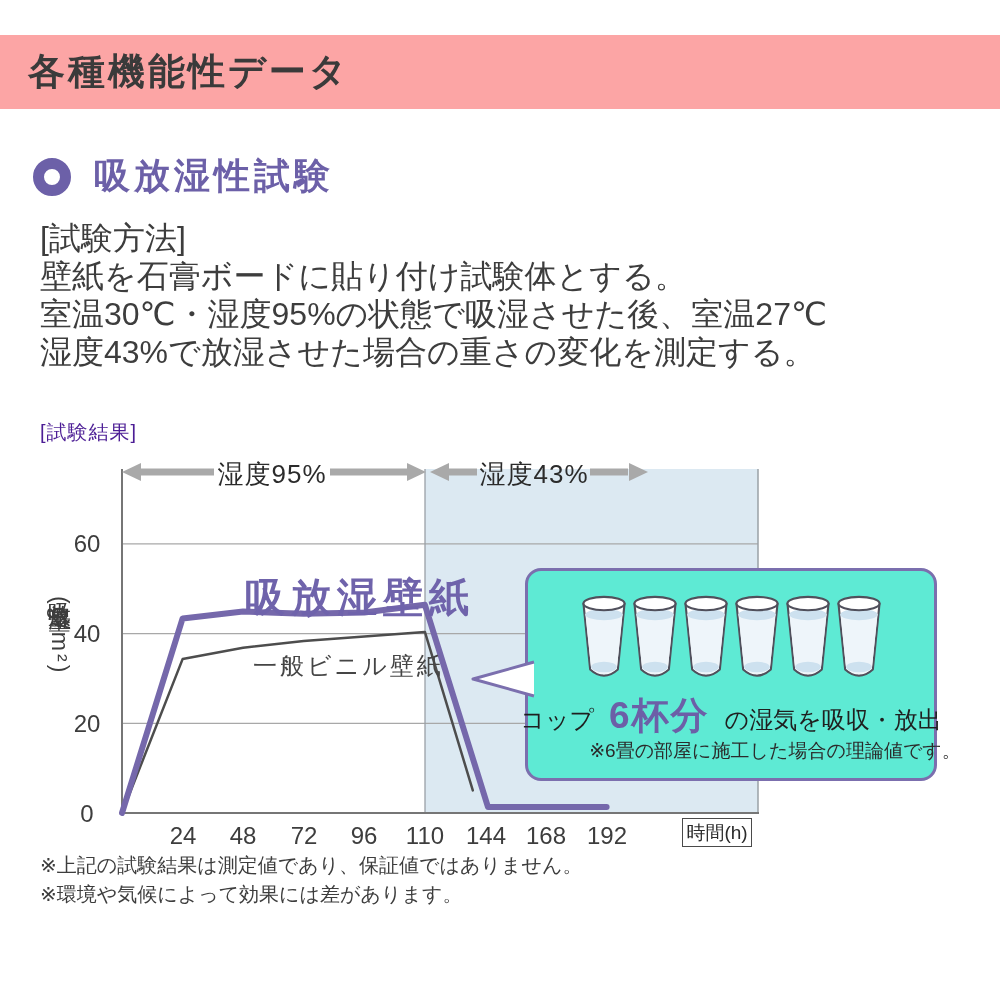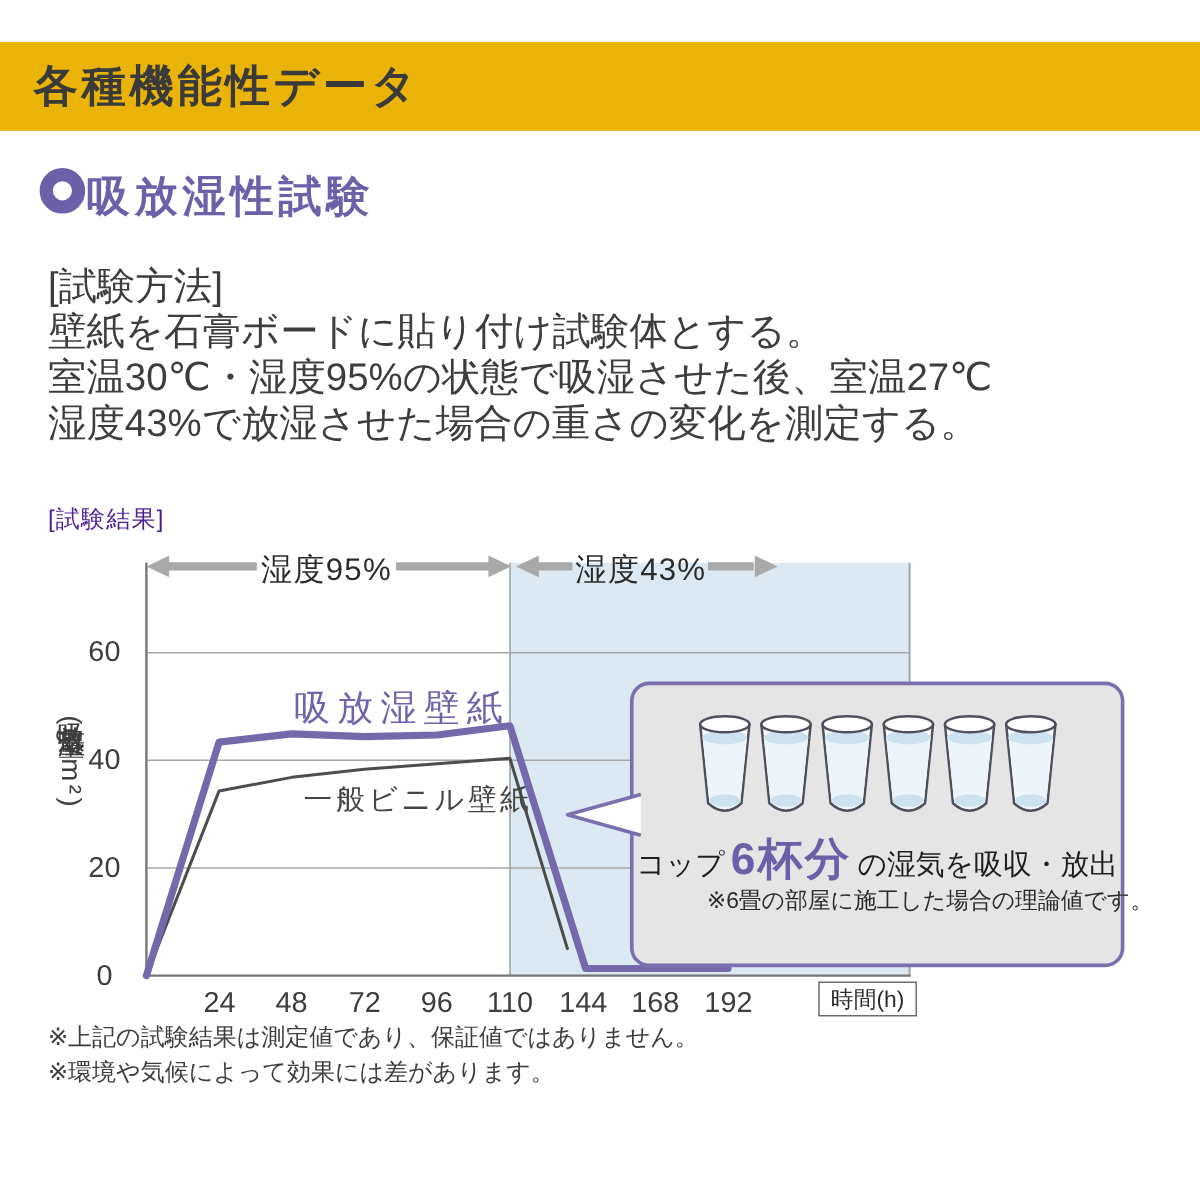--- a/index.html
+++ b/index.html
@@ -1,52 +1,52 @@
 <!DOCTYPE html>
 <html><head>
 <meta charset="utf-8">
 <style>
   html,body{margin:0;padding:0;background:#ffffff;}
   body{font-family:"Liberation Sans","DejaVu Sans",sans-serif;}
   #page{position:relative;width:1000px;height:1000px;background:#ffffff;overflow:hidden;}
   .abs{position:absolute;}
 
   
-  #header-bar{left:0;top:35px;width:1000px;height:74px;background:#eab308;}
+  #header-bar{left:0;top:35px;width:1000px;height:74px;background:#fca5a5;}
   #header-title{left:28px;top:0;line-height:74px;font-size:37px;font-weight:bold;color:#3a3a3a;letter-spacing:3px;}
 
   
-  #section-row{left:33px;top:140px;display:flex;gap:1px;}
+  #section-row{left:33px;top:152px;display:flex;align-items:center;gap:23px;}
   #section-icon{width:38px;height:38px;border:11px solid #6c60a8;border-radius:50%;box-sizing:border-box;}
   #section-title{font-size:36px;font-weight:bold;color:#6c60a8;letter-spacing:4px;}
 
   
   #method{left:40px;top:219px;font-size:32px;color:#3d3d3d;line-height:38px;}
   #results-label{left:40px;top:419px;font-size:20px;color:#4c1d95;letter-spacing:1px;}
 
   
   #chart-svg{left:0;top:0;z-index:1;}
   .tick{font-size:24px;color:#3d3d3d;z-index:2;}
   .xtick{transform:translateX(-50%);top:822px;}
   .ytick{width:50px;text-align:center;}
   .region-label{font-size:26px;color:#2b2b2b;top:457px;transform:translateX(-50%);letter-spacing:1px;z-index:2;}
   #region-label-0{left:272px;}
   #region-label-1{left:534px;}
-  #series0-label{left:245px;top:570px;font-size:30px;font-weight:normal;color:#6f63ab;letter-spacing:6px;z-index:2;}
+  #series0-label{left:245px;top:570px;font-size:40px;font-weight:bold;color:#6f63ab;letter-spacing:6px;z-index:2;}
   #series1-label{left:253px;top:650px;font-size:24px;color:#454545;letter-spacing:3px;z-index:2;}
   #ylabel{left:45px;top:584px;writing-mode:vertical-rl;text-orientation:mixed;font-size:23px;color:#3d3d3d;letter-spacing:3px;z-index:2;}
-  #xunit-box{left:682px;top:818px;width:82px;height:29px;border:1.5px solid #4a4a4a;background:#ffffff;box-sizing:border-box;font-size:19px;color:#2b2b2b;display:flex;align-items:center;justify-content:center;z-index:2;}
+  #xunit-box{left:682px;top:818px;width:70px;height:29px;border:1.5px solid #4a4a4a;background:#ffffff;box-sizing:border-box;font-size:19px;color:#2b2b2b;display:flex;align-items:center;justify-content:center;z-index:2;}
 
   
-  #callout{left:525px;top:568px;width:412px;height:238px;background:#e5e5e5;border:3px solid #7b6fae;border-radius:16px;box-sizing:border-box;z-index:5;}
+  #callout{left:525px;top:568px;width:412px;height:213px;background:#5eead4;border:3px solid #7b6fae;border-radius:16px;box-sizing:border-box;z-index:5;}
   #tail-svg{left:458px;top:646px;z-index:6;}
   #cups-row{position:absolute;left:0;top:23px;width:100%;display:flex;justify-content:center;gap:3px;}
   #callout-line1{position:absolute;left:0;top:120px;width:100%;display:flex;justify-content:center;align-items:baseline;white-space:nowrap;}
   .c1-normal{font-size:24px;color:#1f1f1f;}
-  .c1-big{font-size:37px;font-weight:bold;color:#6c5fa7;letter-spacing:2px;margin:0 5px;}
+  .c1-big{font-size:37px;font-weight:bold;color:#6c5fa7;letter-spacing:2px;margin:0 15px;}
   #callout-line2{position:absolute;left:0;top:167px;width:100%;text-align:center;font-size:19px;color:#2b2b2b;margin-left:44px;}
 
   
   #footnotes{left:40px;top:851px;font-size:20px;color:#3d3d3d;line-height:29px;}
   svg{display:block;}
 </style>
 </head>
 <body>
 
 <div id="page">

